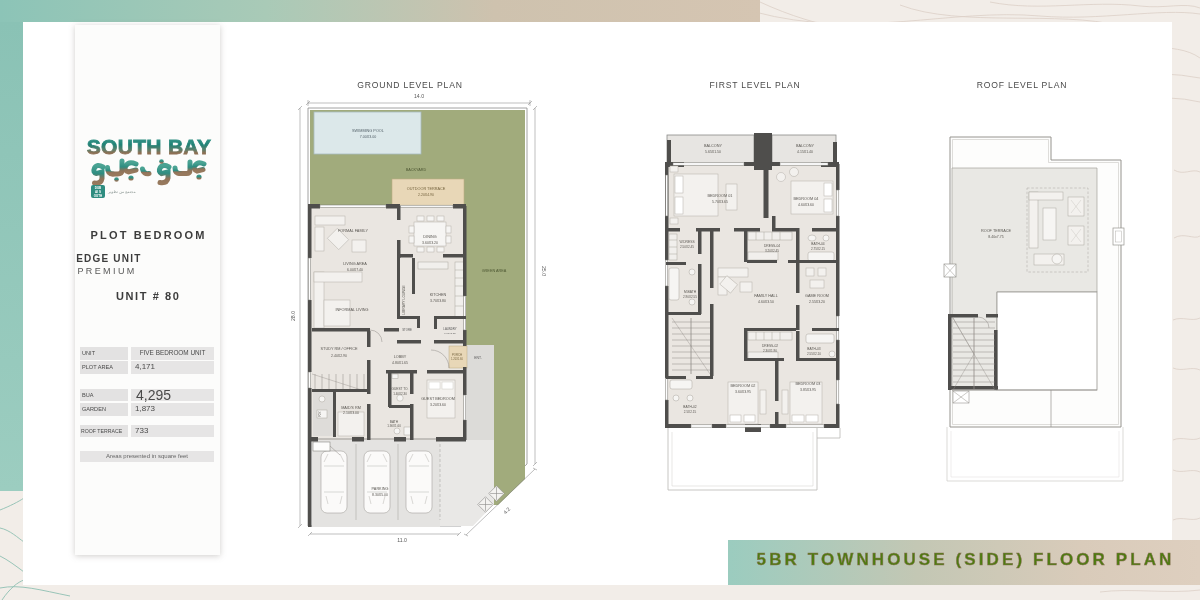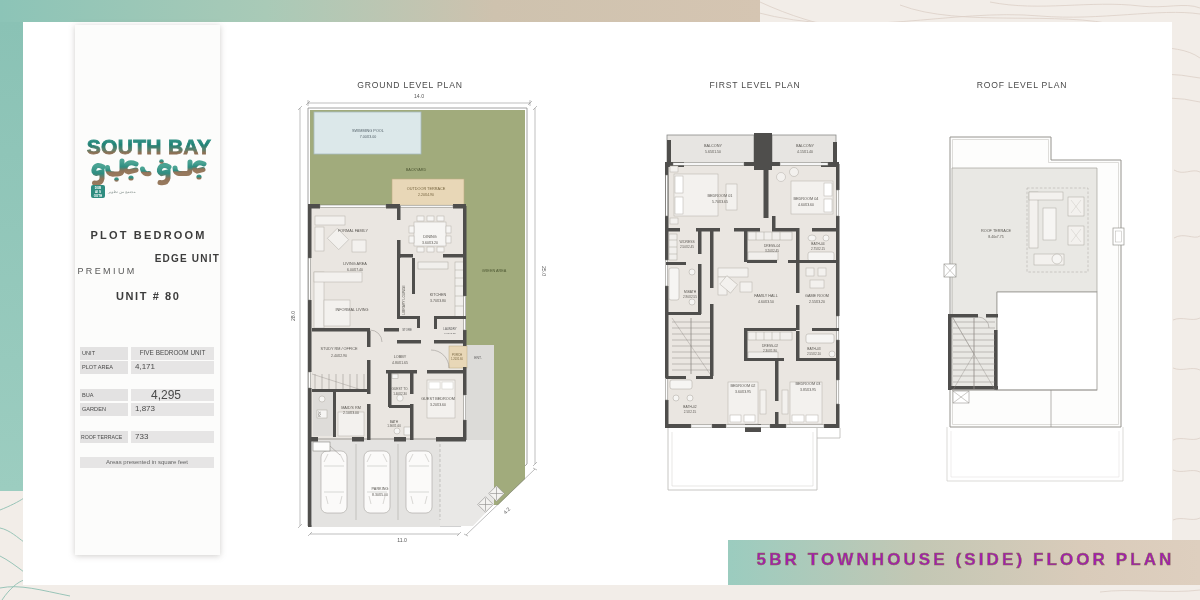--- a/index.html
+++ b/index.html
@@ -39,21 +39,21 @@
 </svg>
 
 <div class="abs" style="left:23px;top:22px;width:1149px;height:563px;background:#ffffff;"></div>
 
 <div class="abs" style="left:0;top:0;width:760px;height:22px;background:linear-gradient(90deg,#8cc4b7 0%,#a9cab7 35%,#cec2ae 65%,#d5c5b2 100%);"></div>
 
 <div class="abs" style="left:0;top:22px;width:23px;height:469px;background:linear-gradient(180deg,#8ac2b5,#9ccdc0);"></div>
 
 <div class="abs" style="left:728px;top:540px;width:472px;height:45px;background:linear-gradient(90deg,#9bccbf 0%,#c3c7b4 40%,#d9cbba 75%,#decfbf 100%);"></div>
 
-<div class="abs" style="left:728px;top:550px;width:472px;text-align:center;font-size:17px;font-weight:bold;letter-spacing:3.1px;text-indent:3.1px;color:#a21caf;-webkit-text-stroke:0.5px #8a7056;">5BR TOWNHOUSE (SIDE) FLOOR PLAN</div>
+<div class="abs" style="left:728px;top:550px;width:472px;text-align:center;font-size:17px;font-weight:bold;letter-spacing:3.1px;text-indent:3.1px;color:#4d7c0f;-webkit-text-stroke:0.5px #8a7056;">5BR TOWNHOUSE (SIDE) FLOOR PLAN</div>
 
 <div class="abs" style="left:75px;top:25px;width:145px;height:530px;background:#fcfcfb;box-shadow:0 1px 6px rgba(120,115,110,0.35);"></div>
 
 <svg class="abs" style="left:75px;top:130px;" width="145" height="60" viewBox="0 0 145 60">
   <defs>
     <linearGradient id="sbg" x1="0" y1="0" x2="0" y2="1">
       <stop offset="0" stop-color="#46a295"></stop>
         <stop offset="0.42" stop-color="#1f8276"></stop>
       <stop offset="0.62" stop-color="#55806d"></stop>
         <stop offset="0.78" stop-color="#8d7054"></stop>
@@ -86,44 +86,44 @@
     <path d="M13,9 q-6,-3.5 -8.5,1 q-2,4.5 2,5.5 l5.5,-1.5 v6.5 q-1,5.5 -7.5,4.5" stroke-width="5" fill="none"></path>
   </g>
 </svg>
 
 <div class="abs" style="left:91px;top:185px;width:14px;height:13px;background:#2f8d80;border-radius:2px;color:#fff;font-size:3px;font-weight:bold;text-align:center;line-height:4px;padding-top:1px;box-sizing:border-box;">DUB<br>AI S<br>OUTH</div>
 
 <div class="abs" style="left:108px;top:189px;width:40px;font-size:4px;color:#8f9a97;">مجتمع من تطوير</div>
 
 <div class="abs" style="left:75px;top:229px;width:145px;text-align:center;font-size:11px;font-weight:bold;letter-spacing:2.2px;text-indent:2.2px;color:#3c3c3c;">PLOT BEDROOM</div>
 
-<div class="abs" style="left:75px;top:253px;width:145px;text-align:right;font-size:10px;font-weight:bold;letter-spacing:1.2px;text-indent:1.2px;color:#3c3c3c;">EDGE UNIT</div>
+<div class="abs" style="left:75px;top:253px;width:145px;text-align:left;font-size:10px;font-weight:bold;letter-spacing:1.2px;text-indent:1.2px;color:#3c3c3c;">EDGE UNIT</div>
 
 <div class="abs" style="left:75px;top:266px;width:145px;font-size:9px;letter-spacing:2.4px;text-indent:2.4px;color:#585858;">PREMIUM</div>
 
 <div class="abs" style="left:75px;top:290px;width:145px;text-align:center;font-size:11px;font-weight:bold;letter-spacing:1.6px;text-indent:1.6px;color:#3c3c3c;">UNIT # 80</div>
 
 <div class="abs" style="left:80px;top:347px;width:134px;font-size:5.6px;color:#4a4a4a;">
 
   <div style="height:12.5px;margin-bottom:1.9px;position:relative;">
     <span style="position:absolute;left:0;width:48px;height:12.5px;background:#e3e2e2;line-height:12.5px;padding-left:2px;box-sizing:border-box;">UNIT</span>
     <span style="position:absolute;left:51px;width:83px;height:12.5px;background:#e6e5e5;line-height:12.5px;text-align:center;font-size:6.4px;">FIVE BEDROOM UNIT</span>
   </div>
 
   <div style="height:12.5px;margin-bottom:15px;position:relative;">
     <span style="position:absolute;left:0;width:48px;height:12.5px;background:#e3e2e2;line-height:12.5px;padding-left:2px;box-sizing:border-box;">PLOT AREA</span>
     <span style="position:absolute;left:51px;width:83px;height:12.5px;background:#e6e5e5;line-height:12.5px;padding-left:4px;box-sizing:border-box;font-size:8px;">4,171</span>
   </div>
 
   <div style="height:12.5px;margin-bottom:1.9px;position:relative;">
     <span style="position:absolute;left:0;width:48px;height:12.5px;background:#e3e2e2;line-height:12.5px;padding-left:2px;box-sizing:border-box;">BUA</span>
-    <span style="position:absolute;left:51px;width:83px;height:12.5px;background:#e6e5e5;line-height:12.5px;padding-left:20px;box-sizing:border-box;font-size:12px;">4,295</span>
+    <span style="position:absolute;left:51px;width:83px;height:12.5px;background:#e6e5e5;line-height:12.5px;padding-left:5px;box-sizing:border-box;font-size:14px;">4,295</span>
   </div>
 
-  <div style="height:12.5px;margin-bottom:15px;position:relative;text-decoration:underline;">
+  <div style="height:12.5px;margin-bottom:9px;position:relative;text-decoration:underline;">
     <span style="position:absolute;left:0;width:48px;height:12.5px;background:#e3e2e2;line-height:12.5px;padding-left:2px;box-sizing:border-box;">GARDEN</span>
     <span style="position:absolute;left:51px;width:83px;height:12.5px;background:#e6e5e5;line-height:12.5px;padding-left:4px;box-sizing:border-box;font-size:8px;">1,873</span>
   </div>
 
   <div style="height:12.5px;margin-bottom:14px;position:relative;">
     <span style="position:absolute;left:0;width:48px;height:12.5px;background:#e3e2e2;line-height:12.5px;padding-left:1px;box-sizing:border-box;font-size:5.2px;">ROOF TERRACE</span>
     <span style="position:absolute;left:51px;width:83px;height:12.5px;background:#e6e5e5;line-height:12.5px;padding-left:4px;box-sizing:border-box;font-size:8px;">733</span>
   </div>
 
   <div style="height:11px;background:#e6e5e5;line-height:11px;text-align:center;font-size:6px;color:#666;">Areas presented in square feet</div>

